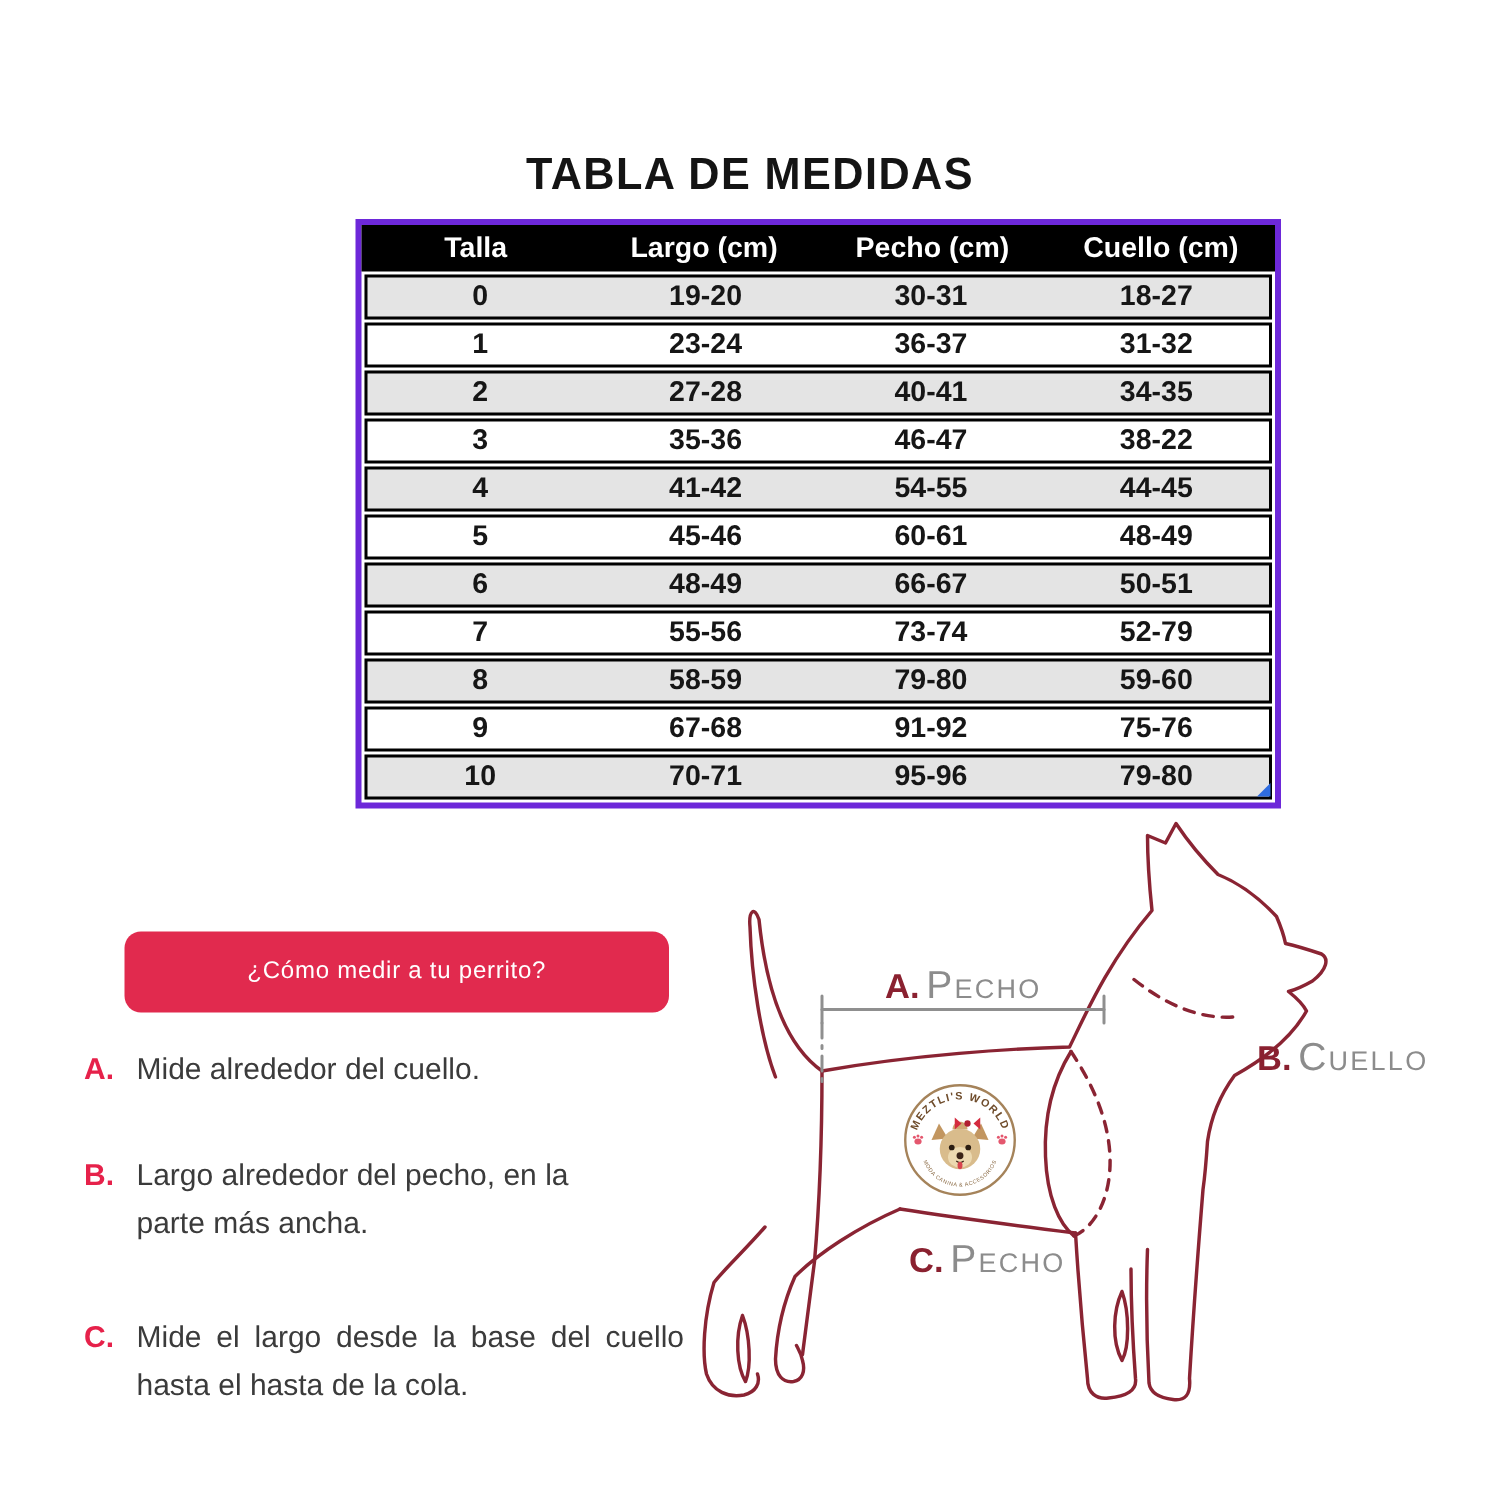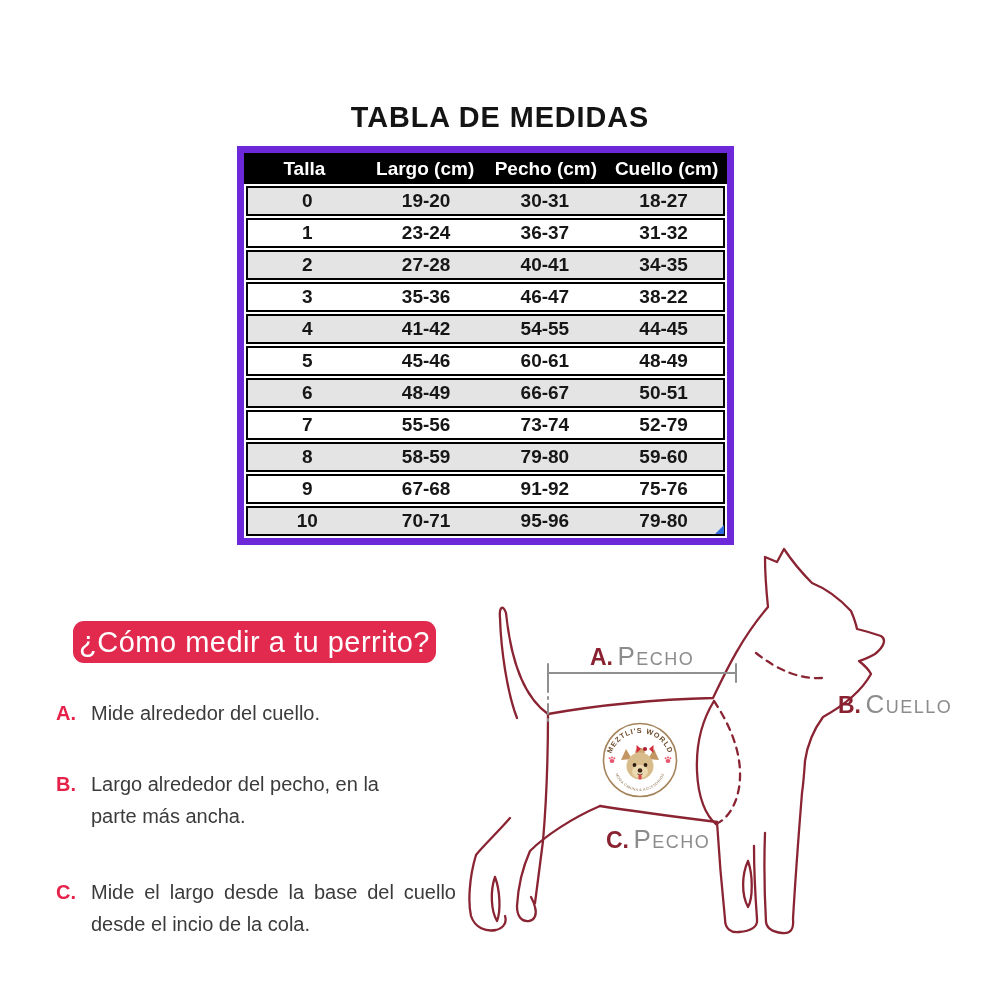--- a/index.html
+++ b/index.html
@@ -8,44 +8,44 @@
     font-family:"Liberation Sans","DejaVu Sans",sans-serif;overflow:hidden;
   }
   
   .page-title{
     position:absolute;top:80px;left:0;width:1000px;text-align:center;
     font-size:30px;font-weight:700;letter-spacing:1px;color:#141414;
     transform:scaleX(.96);
   }
   
   .size-table{
-    position:absolute;left:237px;top:146px;width:497px;
-    border:7px solid #6d28d9;background:#fff;box-sizing:border-box;
+    position:absolute;left:237px;top:146px;width:617px;
+    border:4px solid #6d28d9;background:#fff;box-sizing:border-box;
   }
   .st-header{
     display:flex;background:#000;color:#fff;height:31px;align-items:center;
     font-weight:700;font-size:19px;
   }
   .st-header .st-cell{color:#fff;}
   .st-row{
     display:flex;height:26px;align-items:center;border:2px solid #000;
     margin:2px;background:#fff;font-weight:700;font-size:19px;color:#161616;
   }
   .st-row.alt{background:#e4e4e4;}
   .st-cell{flex:1;text-align:center;}
   .resize-handle{
     position:absolute;right:3px;bottom:4px;width:0;height:0;
     border-left:9px solid transparent;border-bottom:9px solid #2e6ce0;
   }
   
   .howto-badge{
-    position:absolute;left:73px;top:621px;width:363px;height:42px;
+    position:absolute;left:83px;top:621px;width:363px;height:54px;
     background:#e12a4e;color:#fff;border-radius:11px;
     display:flex;align-items:center;justify-content:center;
-    font-size:29px;font-weight:400;letter-spacing:.5px;
+    font-size:16px;font-weight:400;letter-spacing:.5px;
   }
   .howto-item{position:absolute;display:flex;font-size:20px;color:#3b3b3b;line-height:1.6;}
   .howto-item .letter{color:#e6214a;font-weight:700;width:35px;flex:0 0 35px;}
   .howto-item .txt{flex:1;}
   #item-a{left:56px;top:697px;width:380px;}
   #item-b{left:56px;top:768px;width:352px;}
   #item-c{left:56px;top:876px;width:400px;}
   #item-b .txt{width:317px;}
   #item-c .txt{width:360px;text-align:justify;}
   
@@ -149,21 +149,21 @@
 <div class="howto-item" id="item-a">
   <span class="letter">A.</span>
   <span class="txt">Mide alrededor del cuello.</span>
 </div>
 <div class="howto-item" id="item-b">
   <span class="letter">B.</span>
   <span class="txt">Largo alrededor del pecho, en la parte más ancha.</span>
 </div>
 <div class="howto-item" id="item-c">
   <span class="letter">C.</span>
-  <span class="txt">Mide el largo desde la base del cuello desde el incio de la cola.</span>
+  <span class="txt">Mide el largo desde la base del cuello hasta el hasta de la cola.</span>
 </div>
 
 <svg class="dog-svg" viewBox="0 0 540 470" fill="none" stroke-linecap="round" stroke-linejoin="round">
   <g stroke="#8a2433" stroke-width="2.3">
 
     <path d="M 57,188 C 47,162 41,120 40,88 C 39,77 43,74 46,83 C 51,132 64,167 88,184"></path>
 
     <path d="M 88,184 C 150,173 215,169 253,168
              C 262,150 278,112 308,77
              C 306,58 305,42 305,27

